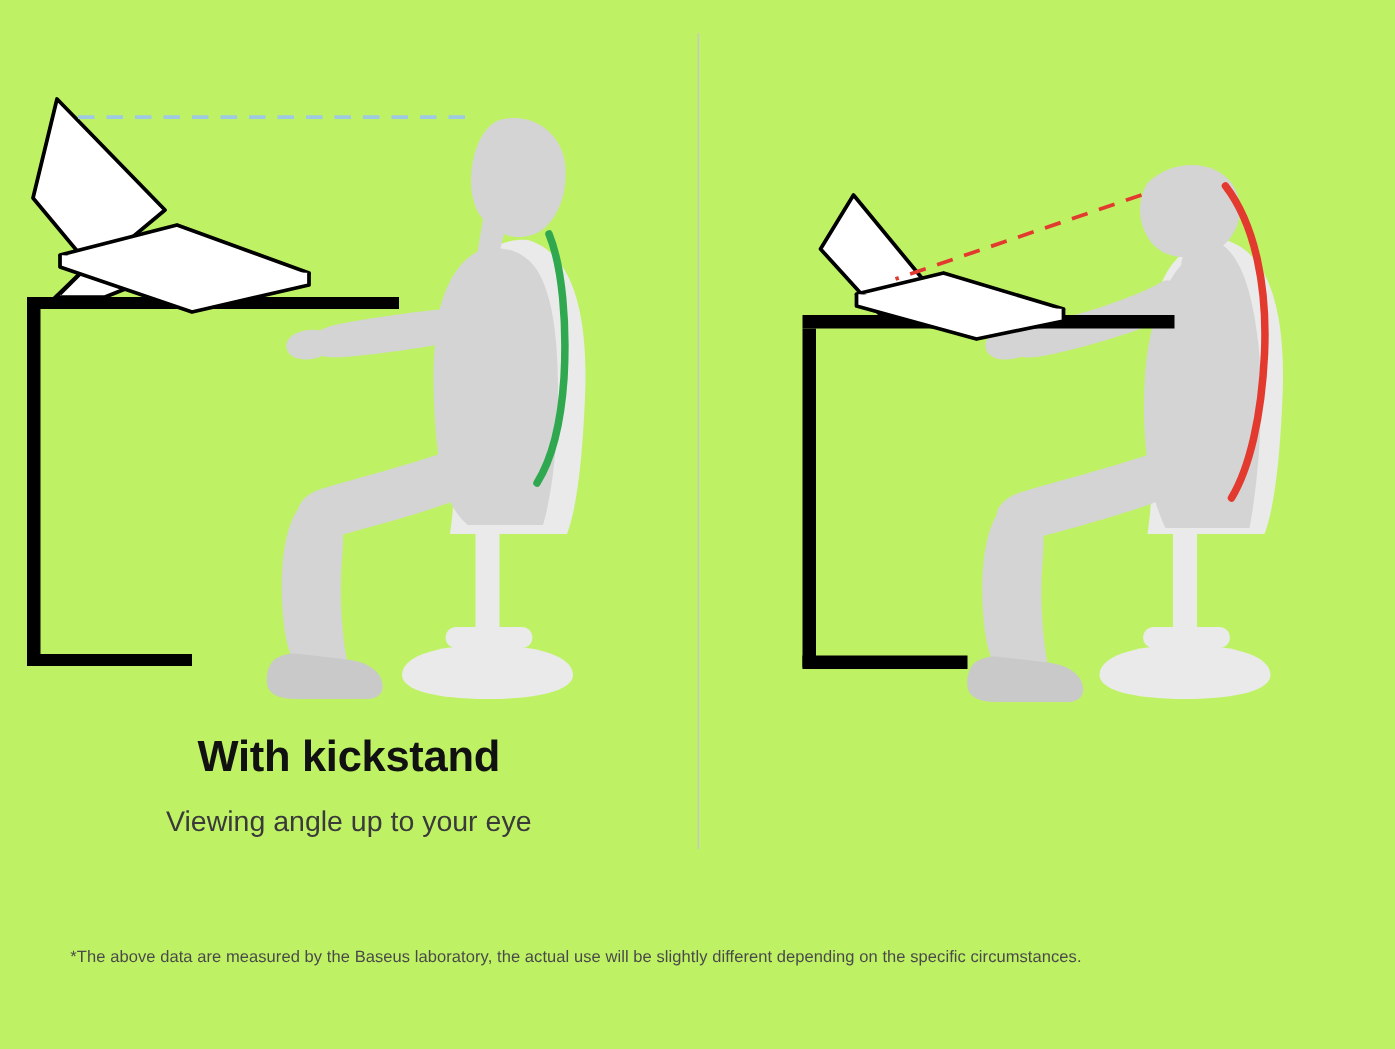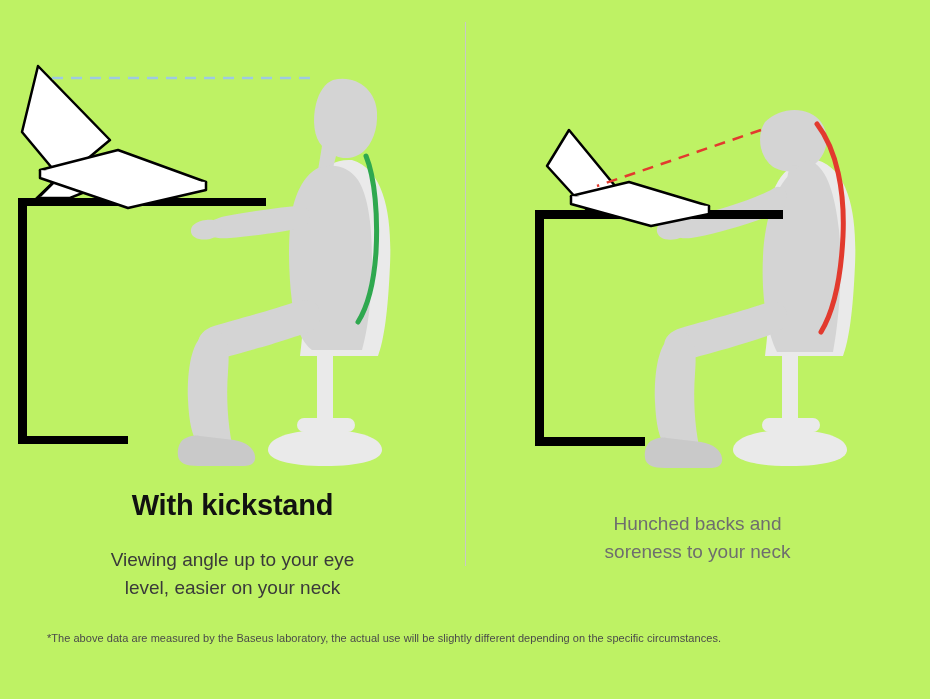--- a/index.html
+++ b/index.html
@@ -58,21 +58,21 @@
     font-weight: bold;
     letter-spacing: -0.2px;
     line-height: 36px;
     color: #111111;
   }
   .title.muted {
     color: #6e6e6e;
     font-weight: normal;
   }
   .subtitle {
-    margin-top: 23px;
+    margin-top: 12px;
     font-size: 19px;
     line-height: 28px;
     color: #3a3a3a;
   }
   .subtitle.muted {
     color: #6e6e6e;
   }
 
   .footnote {
     position: absolute;
@@ -142,21 +142,20 @@
         </g>
 
         <line x1="52" y1="58" x2="310" y2="58" stroke="#9ec9e2" stroke-width="2.5" stroke-dasharray="11 8"></line>
       </svg>
     </div>
 
     <div class="captions">
       <div class="title">With kickstand</div>
       <div class="subtitle">
         <span>Viewing angle up to your eye</span><br>
-        <span>level, easier on your neck</span>
       </div>
     </div>
   </div>
 
   <div class="panel panel-right">
 
     <div class="illus">
       <svg width="465" height="460" viewBox="0 0 465 460" xmlns="http://www.w3.org/2000/svg">
 
         <g>
@@ -196,22 +195,18 @@
           <path d="M104 110 L160 178 L122 190 L82 146 Z" fill="#ffffff"></path>
           <path d="M106 176 L164 162 L244 186 L186 198 Z" fill="#ffffff"></path>
           <path d="M106 176 L106 184 L186 206 L244 194 L244 186" fill="#ffffff"></path>
         </g>
 
         <line x1="296" y1="110" x2="132" y2="166" stroke="#e23a2e" stroke-width="2.5" stroke-dasharray="11 8"></line>
       </svg>
     </div>
 
     <div class="captions">
-      <div class="subtitle muted">
-        <span>Hunched backs and</span><br>
-        <span>soreness to your neck</span>
-      </div>
     </div>
   </div>
 
   <div class="footnote">*The above data are measured by the Baseus laboratory, the actual use will be slightly different depending on the specific circumstances.</div>
 
 </div>
 
 </body></html>

